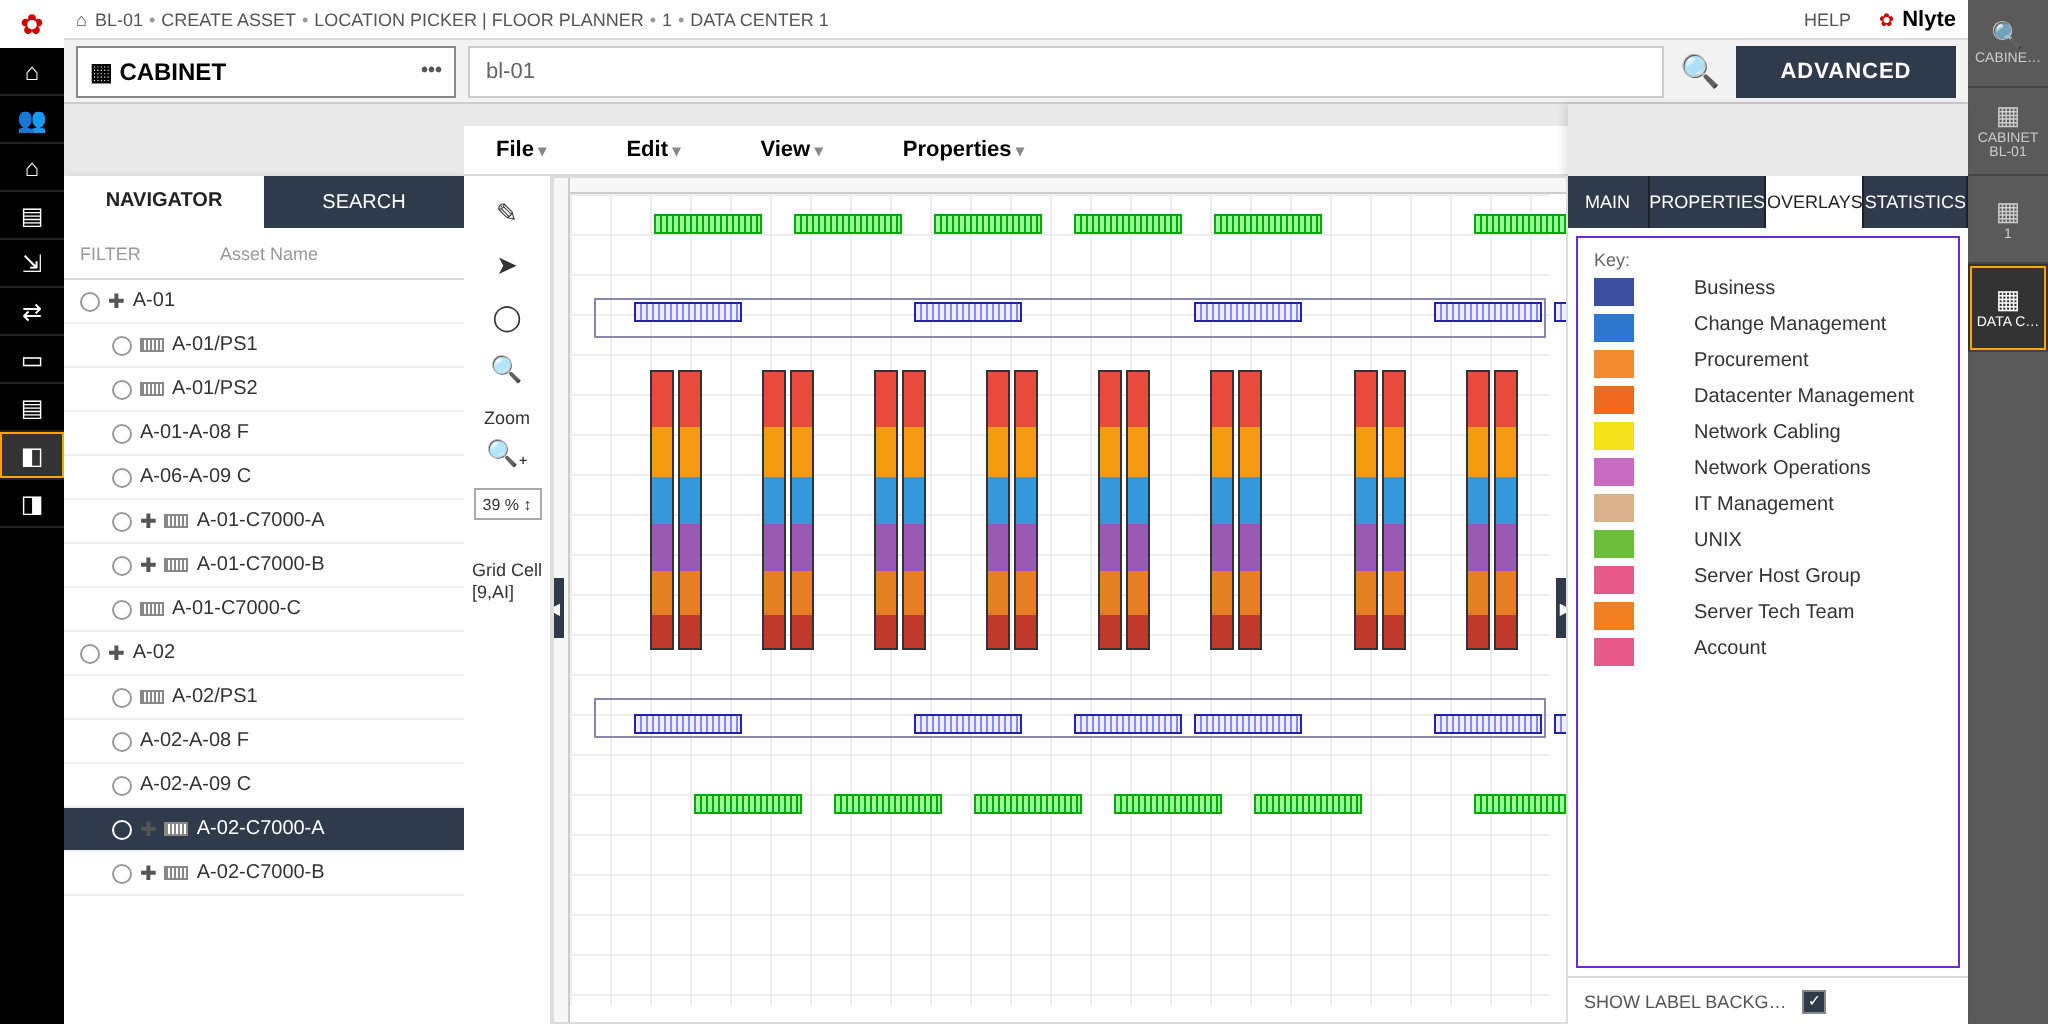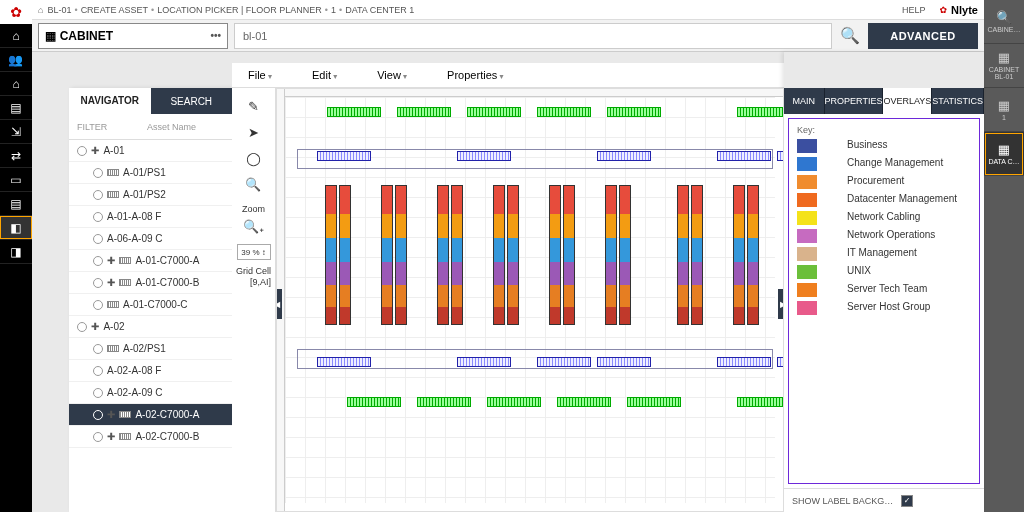--- a/index.html
+++ b/index.html
@@ -17,24 +17,24 @@
   .topbar .brand { font-weight:bold; color:#000; font-size:11px;}
   .searchrow { height:32px; background:#f2f2f2; display:flex; align-items:center; padding:3px 6px; gap:6px; border-bottom:1px solid #ccc;}
   .cabbtn { width:190px; height:26px; border:1px solid #888; background:#fff; display:flex; align-items:center; padding:0 6px; font-weight:bold; font-size:12px; cursor:pointer;}
   .cabbtn .more { margin-left:auto; font-size:10px; color:#555;}
   .searchin { flex:1; height:26px; border:1px solid #ccc; background:#fff; padding:0 8px; font-size:11px; color:#666;}
   .searchico { width:24px; text-align:center; color:#555; cursor:pointer;}
   .advbtn { width:110px; height:26px; background:#2f3a4a; color:#fff; display:flex; align-items:center; justify-content:center; font-size:11px; letter-spacing:.5px; font-weight:bold; cursor:pointer;}
   .workspace { flex:1; display:flex; background:#e9e9e9; position:relative;}
   .leftcol { width:200px; display:flex; flex-direction:column;}
   .leftgap { height:36px; background:#e9e9e9;}
-  .menubar { height:24px; background:#fff; display:flex; align-items:center; padding:12px 16px; gap:40px; font-size:11px; border-bottom:1px solid #ddd;}
+  .menubar { height:24px; background:#fff; display:flex; align-items:center; padding:12px 16px; gap:40px; font-size:11px; border-bottom:1px solid #ddd;font-weight:bold;}
   .menubar .mi { cursor:pointer; }
   .menubar .mi::after { content:" ▾"; font-size:8px; color:#888;}
-  .leftpanel { flex:1; display:flex; flex-direction:column; background:#fff; box-shadow:2px 0 4px rgba(0,0,0,.1);margin-left:37px;}
+  .leftpanel { flex:1; display:flex; flex-direction:column; background:#fff; box-shadow:2px 0 4px rgba(0,0,0,.1);}
   .tabs { display:flex; height:26px; font-size:10px;}
   .tabs .tab { flex:1; display:flex; align-items:center; justify-content:center; cursor:pointer;}
   .tabs .tab.active { background:#fff; color:#222; font-weight:bold; border-bottom:2px solid #fff;}
   .tabs .tab.inactive { background:#2f3a4a; color:#fff;}
   .filterrow { height:26px; border-bottom:1px solid #ddd; display:flex; align-items:center; font-size:9px; color:#999; padding:0 8px;}
   .filterrow .flabel { width:70px;}
   .tree { flex:1; overflow:hidden; font-size:10px; color:#333;}
   .node { display:flex; align-items:center; height:22px; padding-left:8px; gap:4px; border-bottom:1px solid #f0f0f0; cursor:pointer;}
   .node.l2 { padding-left:24px;}
   .node .circ { width:10px; height:10px; border:1px solid #999; border-radius:50%; }
@@ -42,21 +42,21 @@
   .node .rack { width:12px; height:7px; border:1px solid #888; background:repeating-linear-gradient(90deg,#888,#888 1px,#fff 1px,#fff 2px);}
   .node.sel { background:#2f3a4a; color:#fff;}
   .node.sel .circ { border-color:#fff;}
   .centercol { flex:1; display:flex; flex-direction:column;}
   .centergap { height:36px;}
   .canvaswrap { flex:1; display:flex;}
   .toolcol { width:44px; background:#fff; border-right:1px solid #ddd; display:flex; flex-direction:column; align-items:center; padding-top:6px; font-size:10px; color:#333;}
   .toolcol .tico { width:28px; height:24px; display:flex; align-items:center; justify-content:center; cursor:pointer; margin-bottom:2px; font-size:13px;}
   .toolcol .zlabel { font-size:9px; margin-top:6px;}
   .toolcol .pct { width:34px; height:16px; border:1px solid #aaa; font-size:8px; display:flex; align-items:center; justify-content:center; margin-top:4px;}
-  .toolcol .glabel { font-size:9px; margin-top:6px; text-align:right; line-height:1.2;}
+  .toolcol .glabel { font-size:9px; margin-top:20px; text-align:left; line-height:1.2;}
   .canvas { flex:1; background:#fff; position:relative; overflow:hidden; border:1px solid #ddd;}
   .grid { position:absolute; inset:8px; background-image: linear-gradient(#eee 1px, transparent 1px), linear-gradient(90deg, #eee 1px, transparent 1px); background-size: 20px 20px;}
   .ruler-h { position:absolute; left:0; right:0; top:0; height:8px; background:#f7f7f7; border-bottom:1px solid #ccc;}
   .ruler-v { position:absolute; top:0; bottom:0; left:0; width:8px; background:#f7f7f7; border-right:1px solid #ccc;}
   .roombox { position:absolute; border:1px solid #88a; }
   .rack-h { position:absolute; width:54px; height:10px; border:1px solid #0a0; background:repeating-linear-gradient(90deg,#9f9,#9f9 2px,#0a0 2px,#0a0 3px);}
   .rack-h.blue { border-color:#22a; background:repeating-linear-gradient(90deg,#eef,#eef 2px,#88f 2px,#88f 3px);}
   .rack-v { position:absolute; width:12px; height:140px; border:1px solid #333; background: linear-gradient(#e74c3c 0 20%, #f39c12 20% 38%, #3498db 38% 55%, #9b59b6 55% 72%, #e67e22 72% 88%, #c0392b 88% 100%);}
   .rightcol { width:200px; background:#fff; display:flex; flex-direction:column; box-shadow:-2px 0 4px rgba(0,0,0,.1);}
   .rtabs { display:flex; height:26px; font-size:9px;}
@@ -313,26 +313,30 @@
             </div>
             <div class="krow">
               <div class="sw" style="background: rgb(217, 179, 140);"></div>
               <div class="klabel">IT Management</div>
             </div>
             <div class="krow">
               <div class="sw" style="background: rgb(107, 191, 58);"></div>
               <div class="klabel">UNIX</div>
             </div>
             <div class="krow">
+              <div class="sw" style="background: rgb(232, 90, 138);"></div>
+              <div class="klabel">Server Host Group</div>
+            </div>
+            <div class="krow">
               <div class="sw" style="background: rgb(239, 127, 31);"></div>
               <div class="klabel">Server Tech Team</div>
             </div>
             <div class="krow">
               <div class="sw" style="background: rgb(232, 90, 138);"></div>
-              <div class="klabel">Server Host Group</div>
+              <div class="klabel">Account</div>
             </div>
           </div>
       </div>
       <div class="footrow">
         <span>SHOW LABEL BACKG…</span>
         <span class="chk">✓</span>
       </div>
     </div>
 
   </div>

